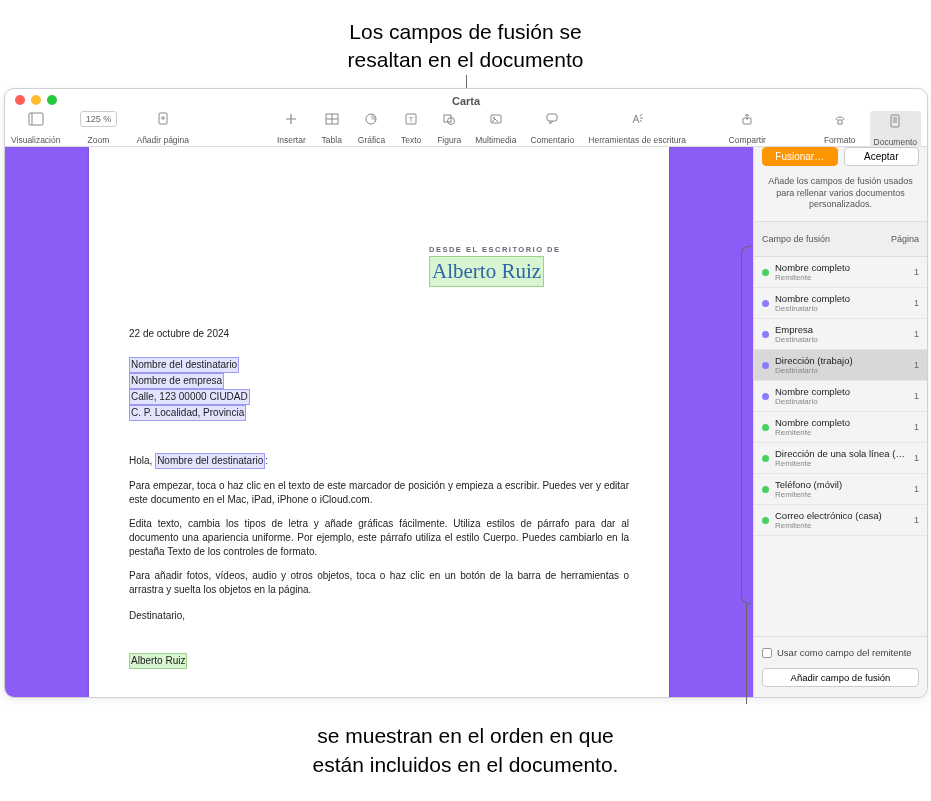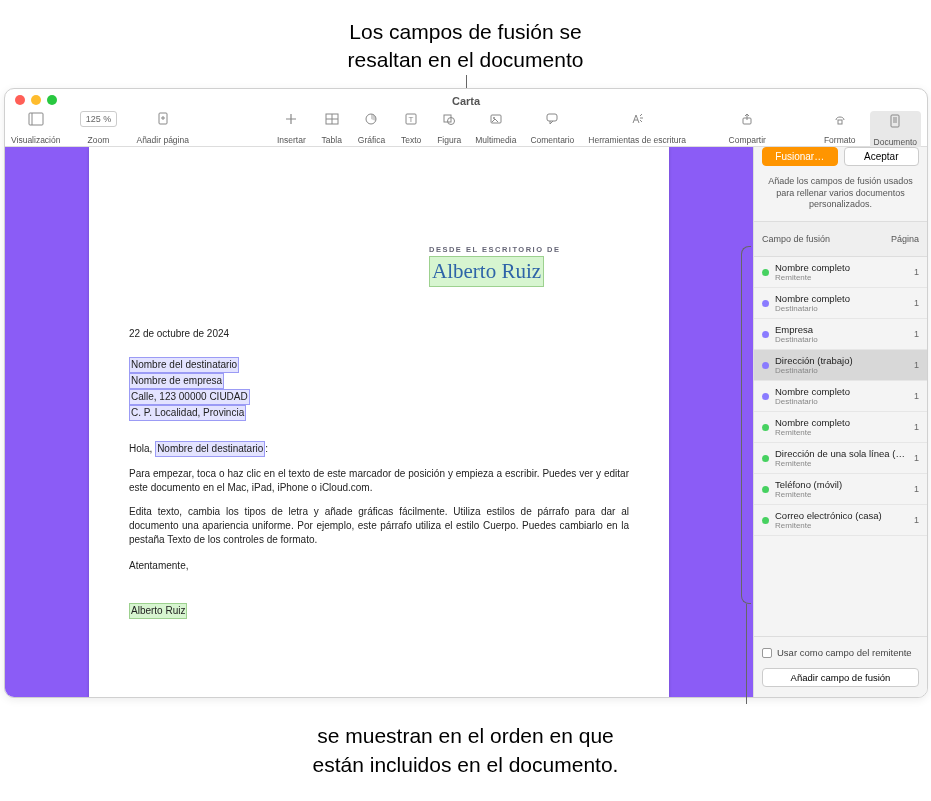--- a/index.html
+++ b/index.html
@@ -172,21 +172,21 @@
     border: 1px solid #9b9bf5;
     display: inline-block;
     padding: 0 1px;
   }
   .merge-field-sender {
     background: #d7f5d0;
     border: 1px solid #9dd18f;
     display: inline-block;
     padding: 0 1px;
   }
-  .greeting { margin-top: 20px; font-size:10px;}
+  .greeting { margin-top: 32px; font-size:10px;}
   .body-p { margin-top: 10px; font-size: 10px; text-align: justify; }
   .signoff { margin-top: 12px; font-size:10px;}
   .sig-name { margin-top: 30px; font-size:10px;}
   
   .inspector {
     width: 174px;
     background: #f4f4f4;
     border-left: 1px solid #ddd;
     display: flex;
     flex-direction: column;
@@ -430,21 +430,22 @@
           <span class="merge-field-recipient">Nombre del destinatario</span><br>
           <span class="merge-field-recipient">Nombre de empresa</span><br>
           <span class="merge-field-recipient">Calle, 123 00000 CIUDAD</span><br>
           <span class="merge-field-recipient">C. P. Localidad, Provincia</span>
         </div>
         <div class="greeting">
           <span>Hola, </span><span class="merge-field-recipient">Nombre del destinatario</span><span>:</span>
         </div>
         <div class="body-p">Para empezar, toca o haz clic en el texto de este marcador de posición y empieza a escribir. Puedes ver y editar este documento en el Mac, iPad, iPhone o iCloud.com.</div>
         <div class="body-p">Edita texto, cambia los tipos de letra y añade gráficas fácilmente. Utiliza estilos de párrafo para dar al documento una apariencia uniforme. Por ejemplo, este párrafo utiliza el estilo Cuerpo. Puedes cambiarlo en la pestaña Texto de los controles de formato.</div>
-        <div class="signoff">Atentamente,</div>
+        <div class="body-p">Para añadir fotos, vídeos, audio y otros objetos, toca o haz clic en un botón de la barra de herramientas o arrastra y suelta los objetos en la página.</div>
+        <div class="signoff">Destinatario,</div>
         <div class="sig-name">
           <span class="merge-field-sender">Alberto Ruiz</span>
         </div>
       </div>
     </div>
 
     <div class="inspector">
       <div class="insp-buttons">
         <div class="btn primary">Fusionar…</div>
         <div class="btn">Aceptar</div>

